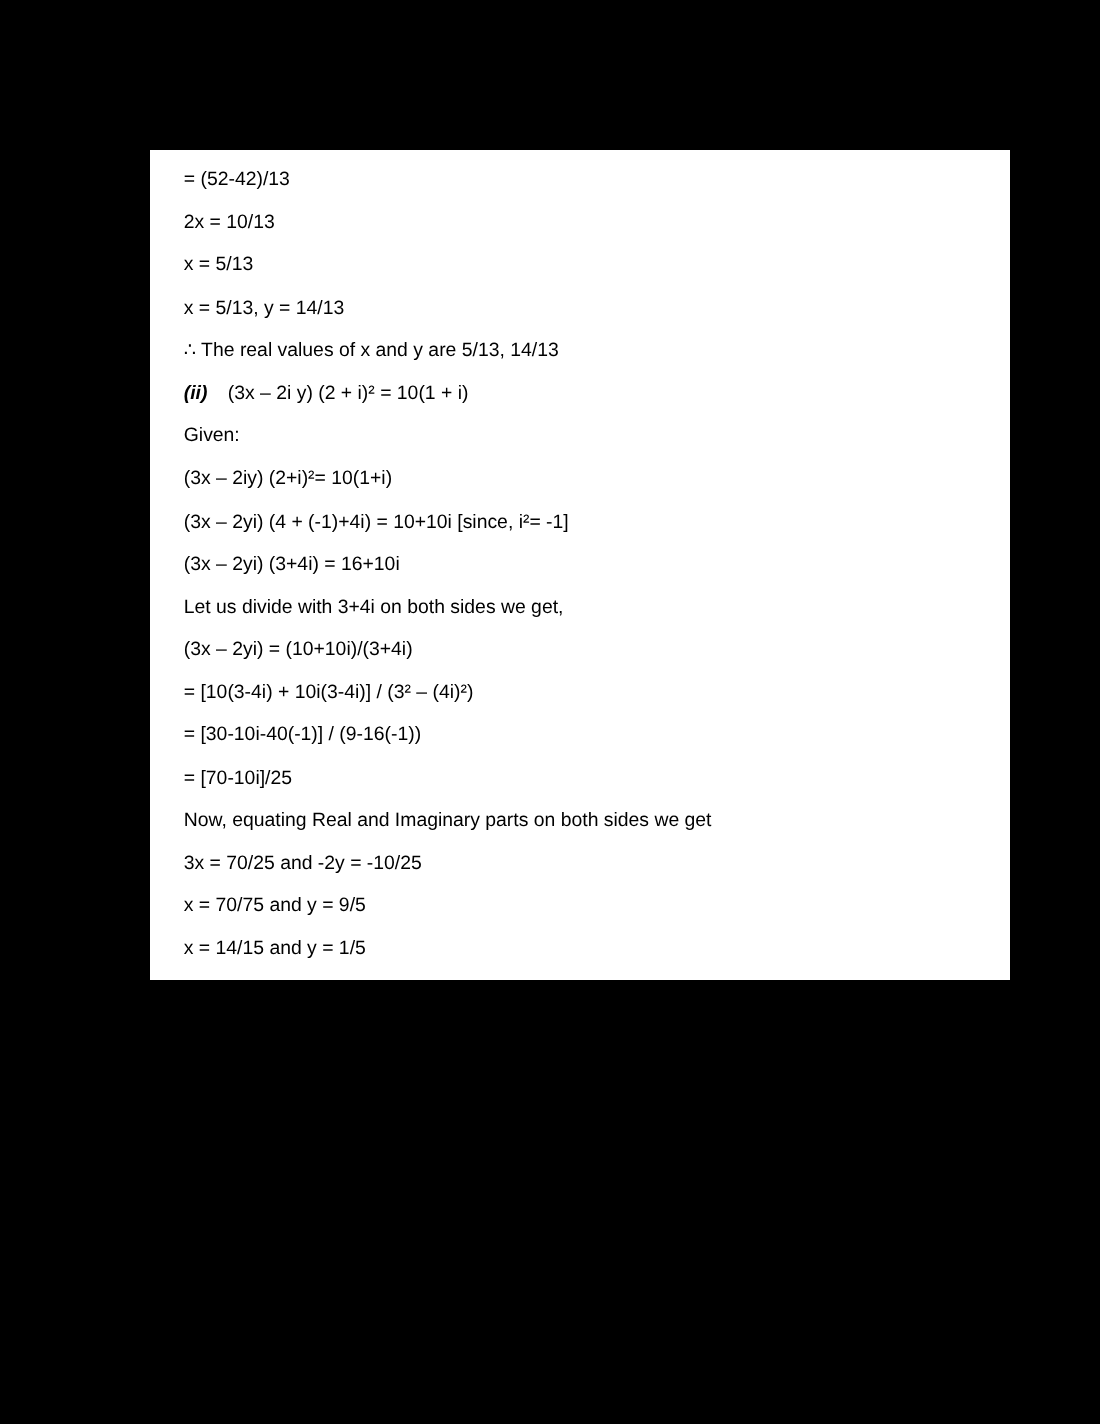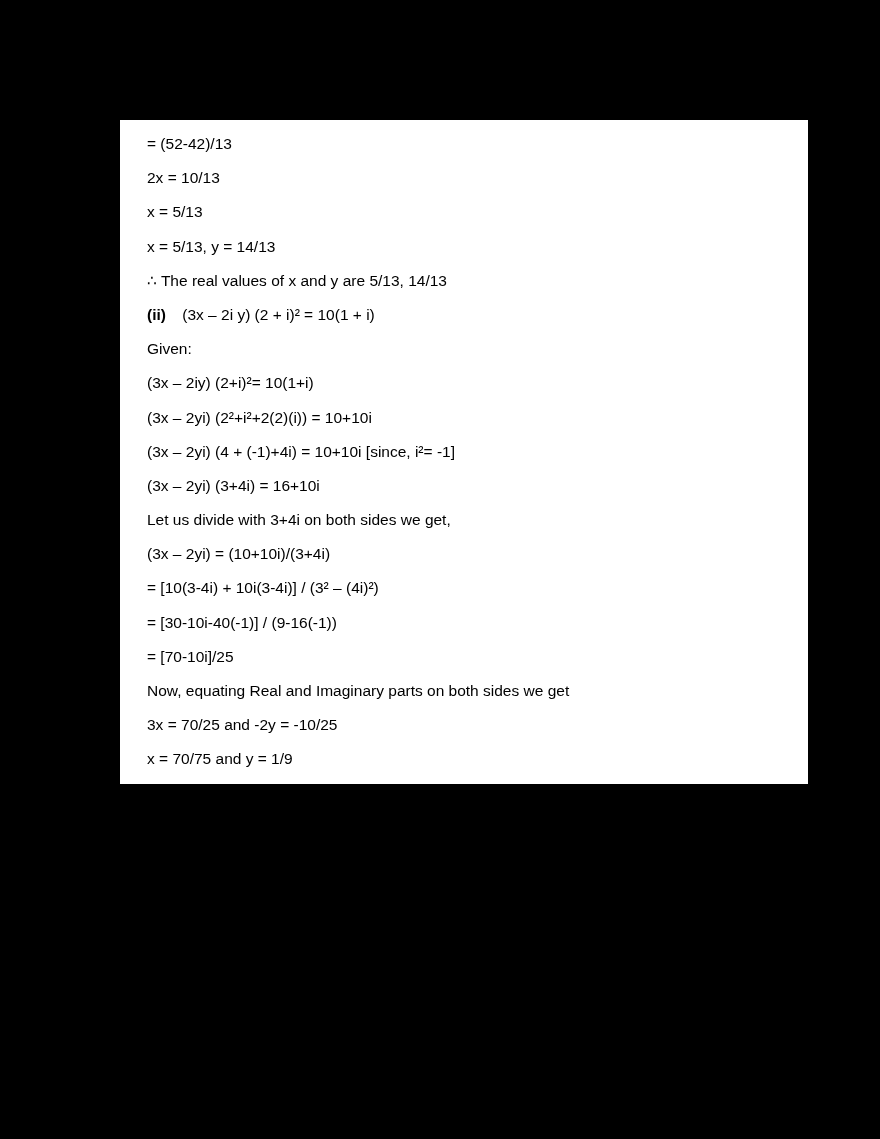--- a/index.html
+++ b/index.html
@@ -28,43 +28,43 @@
   }
   .doc-line {
     height: 28.2px;
     line-height: 28.2px;
     font-size: 15.5px;
     color: #000000;
     white-space: pre;
   }
   .doc-line .bold-part {
     font-weight: bold;
+    font-style: italic;
   }
 </style>
 </head>
 <body>
 
 <div class="stage">
   <div class="document-page">
     <div id="lines-container">
         <div class="doc-line"><span>= (52-42)/13</span></div>
         <div class="doc-line"><span>2x = 10/13</span></div>
         <div class="doc-line"><span>x = 5/13</span></div>
         <div class="doc-line"><span>x = 5/13, y = 14/13</span></div>
         <div class="doc-line"><span>∴ The real values of x and y are 5/13, 14/13</span></div>
         <div class="doc-line"><span class="bold-part">(ii)</span><span> (3x – 2i y) (2 + i)² = 10(1 + i)</span></div>
         <div class="doc-line"><span>Given:</span></div>
         <div class="doc-line"><span>(3x – 2iy) (2+i)²= 10(1+i)</span></div>
-        <div class="doc-line"><span>(3x – 2yi) (2²+i²+2(2)(i)) = 10+10i</span></div>
         <div class="doc-line"><span>(3x – 2yi) (4 + (-1)+4i) = 10+10i [since, i²= -1]</span></div>
         <div class="doc-line"><span>(3x – 2yi) (3+4i) = 16+10i</span></div>
         <div class="doc-line"><span>Let us divide with 3+4i on both sides we get,</span></div>
         <div class="doc-line"><span>(3x – 2yi) = (10+10i)/(3+4i)</span></div>
         <div class="doc-line"><span>= [10(3-4i) + 10i(3-4i)] / (3² – (4i)²)</span></div>
         <div class="doc-line"><span>= [30-10i-40(-1)] / (9-16(-1))</span></div>
         <div class="doc-line"><span>= [70-10i]/25</span></div>
         <div class="doc-line"><span>Now, equating Real and Imaginary parts on both sides we get</span></div>
         <div class="doc-line"><span>3x = 70/25 and -2y = -10/25</span></div>
-        <div class="doc-line"><span>x = 70/75 and y = 1/9</span></div>
+        <div class="doc-line"><span>x = 70/75 and y = 9/5</span></div>
         <div class="doc-line"><span>x = 14/15 and y = 1/5</span></div>
       </div>
   </div>
 </div>
 
 </body></html>

